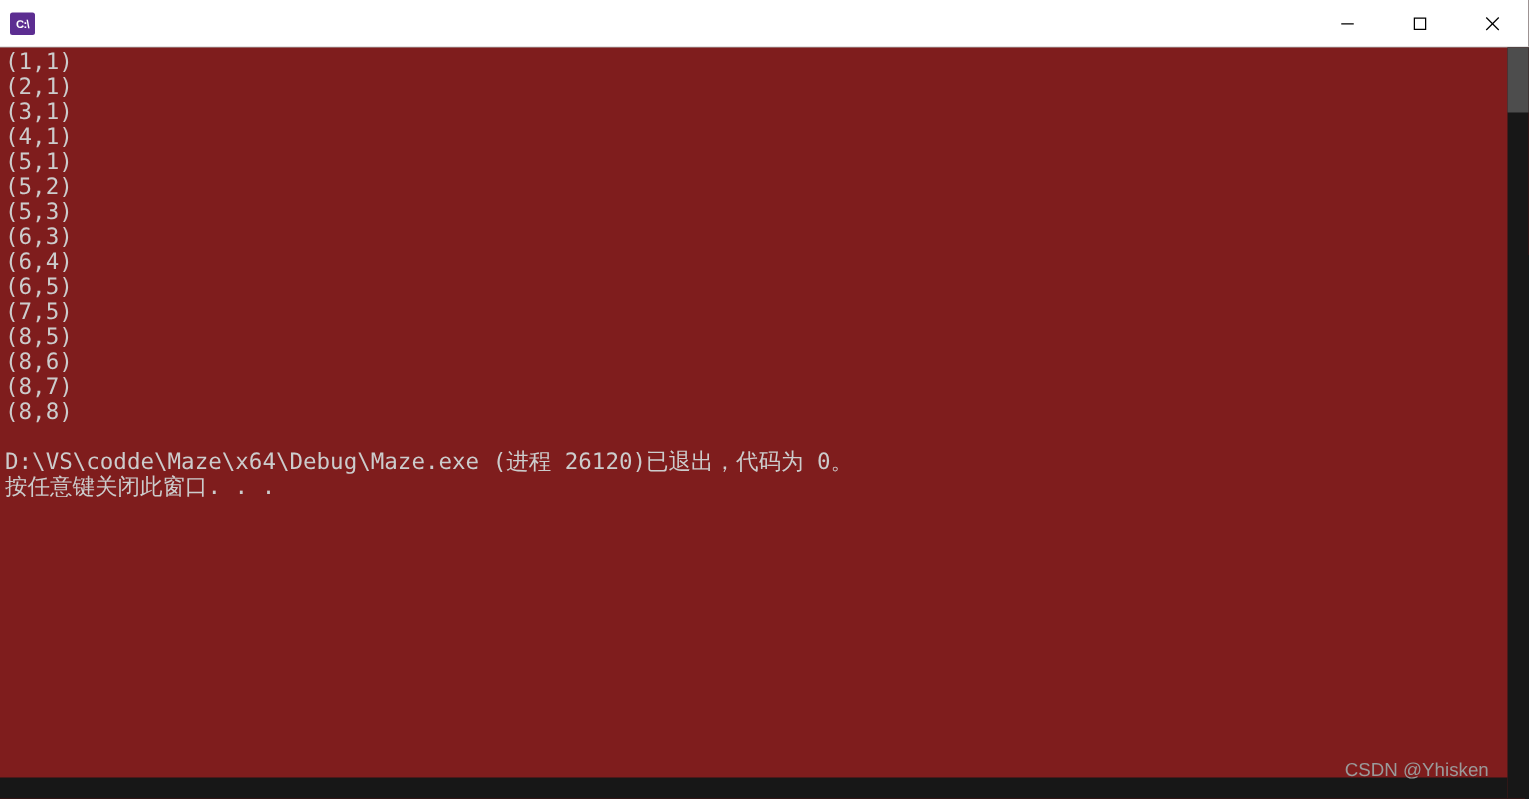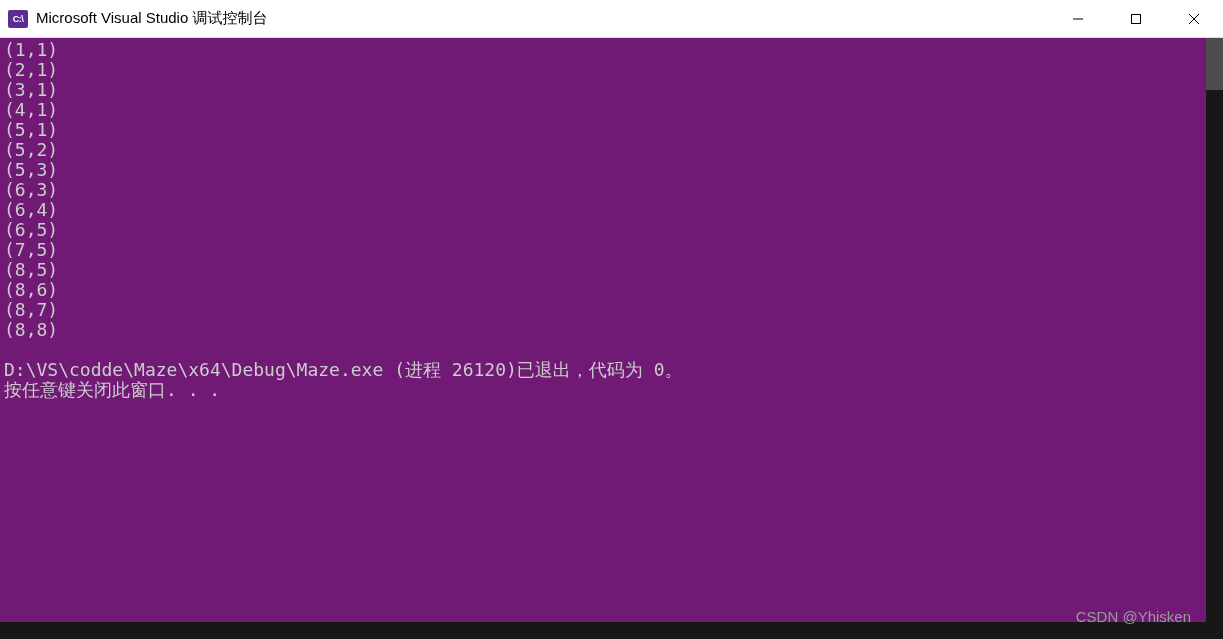--- a/index.html
+++ b/index.html
@@ -52,21 +52,21 @@
       display: flex;
       align-items: center;
       justify-content: center;
       color: #000;
     }
     .win-btn svg { width: 12px; height: 12px; }
     .console-area {
       position: relative;
       width: 100%;
       height: calc(100% - 38px);
-      background: #701a75;
+      background: #7f1d1d;
       display: flex;
     }
     .console-content {
       flex: 1;
       padding: 2px 4px;
       font-family: "NSimSun", "SimSun", "Consolas", monospace;
       font-size: 18px;
       line-height: 20px;
       color: #cccccc;
       white-space: pre;
@@ -103,21 +103,20 @@
       font-family: "Microsoft YaHei", sans-serif;
       pointer-events: none;
     }
   </style>
 </head>
 <body>
 
 <div class="title-bar">
   <div class="title-left">
     <div class="app-icon">C:\</div>
-    <div class="title-text">Microsoft Visual Studio 调试控制台</div>
   </div>
   <div class="window-controls">
     <div class="win-btn">
       <svg viewBox="0 0 12 12">
           <line x1="1" y1="6" x2="11" y2="6" stroke="#000" stroke-width="1"></line>
         </svg>
     </div>
     <div class="win-btn">
       <svg viewBox="0 0 12 12">
           <rect x="1.5" y="1.5" width="9" height="9" fill="none" stroke="#000" stroke-width="1"></rect>

